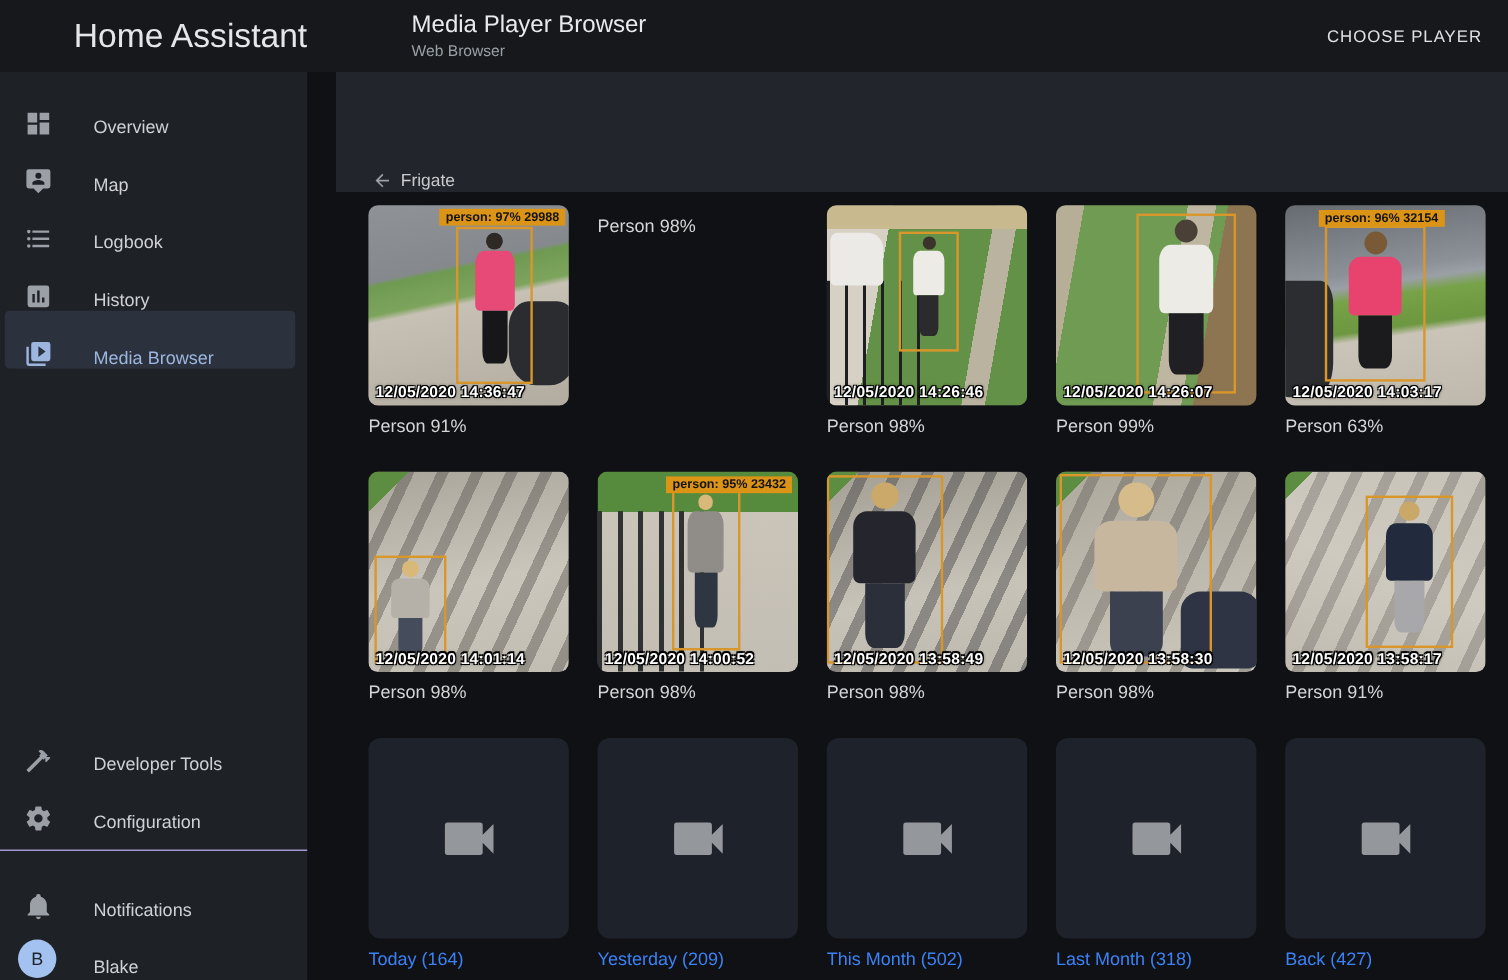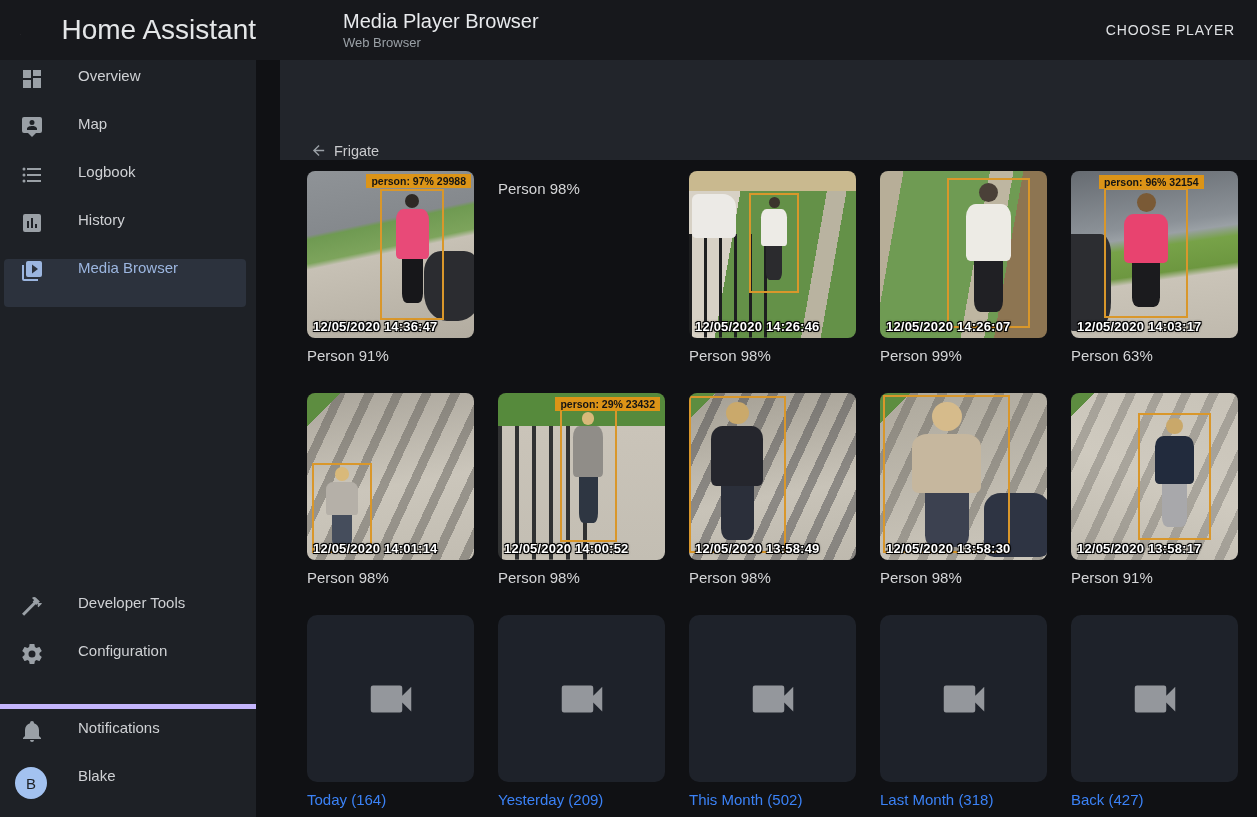--- a/index.html
+++ b/index.html
@@ -16,29 +16,29 @@
   .page-title { font-size:20px; color:#e8eaed; font-weight:400; line-height:24px; }
   .page-subtitle { font-size:13px; color:#9aa0a6; line-height:16px; margin-top:2px; }
   .choose-player { margin-left:auto; margin-right:14px; background:none; border:none;
     color:#dfe1e4; font-size:14px; font-weight:500; letter-spacing:.8px;
     font-family:inherit; cursor:pointer; padding:8px 8px; }
 
   
   .sidebar { position:absolute; top:60px; left:0; width:256px; height:757px;
     background:#1e2126; display:flex; flex-direction:column; }
   .sidebar-list { padding-top:7px; }
-  .nav-item { height:48px; display:flex; align-items:flex-start; padding-left:20px;
+  .nav-item { height:48px; display:flex; align-items:flex-end; padding-left:20px;
     color:#cfd1d4; cursor:pointer; }
   .nav-item .nav-icon { width:24px; height:24px; color:#9aa0a6; flex-shrink:0; }
   .nav-item .nav-label { margin-left:34px; font-size:15px; font-weight:500; white-space:nowrap; }
   .nav-item.selected { background:#2c323d; border-radius:4px; margin:0 10px 0 4px;
     padding-left:16px; color:#9cb6e0; }
   .nav-item.selected .nav-icon { color:#9cb6e0; }
   .sidebar-spacer { flex:1; }
-  .sidebar-bottom { border-top:5px solid #c4b5fd; margin-top:14px; padding:10px 0 2px; }
+  .sidebar-bottom { border-top:1px solid #c4b5fd; margin-top:14px; padding:10px 0 2px; }
   .avatar { width:32px; height:32px; border-radius:50%; background:#a3c2f0;
     display:flex; align-items:center; justify-content:center;
     color:#1d2025; font-size:15px; font-weight:500; margin-left:-5px; }
   .user-item .nav-label { margin-left:31px; }
 
   
   .content { position:absolute; top:60px; left:256px; width:1001px; height:757px;padding-left:24px; }
   .content-header { height:100px; background:#22252b; padding-left:27px; position:relative; }
   .breadcrumb { position:absolute; top:82px; left:30px; display:flex; align-items:center;
     gap:7px; cursor:pointer; }
@@ -338,21 +338,21 @@
 
       <div class="cell">
         <div class="thumb scene-7">
           <div class="bbox">
             <div class="figure">
                 <div class="p-head"></div>
                 <div class="p-torso"></div>
                 <div class="p-legs"></div>
               </div>
           </div>
-          <div class="tag">person: 29% 23432</div>
+          <div class="tag">person: 95% 23432</div>
           <div class="osd">12/05/2020 14:00:52</div>
         </div>
         <div class="caption">Person 98%</div>
       </div>
 
       <div class="cell">
         <div class="thumb scene-8">
           <div class="bbox">
             <div class="figure">
                 <div class="p-head"></div>

